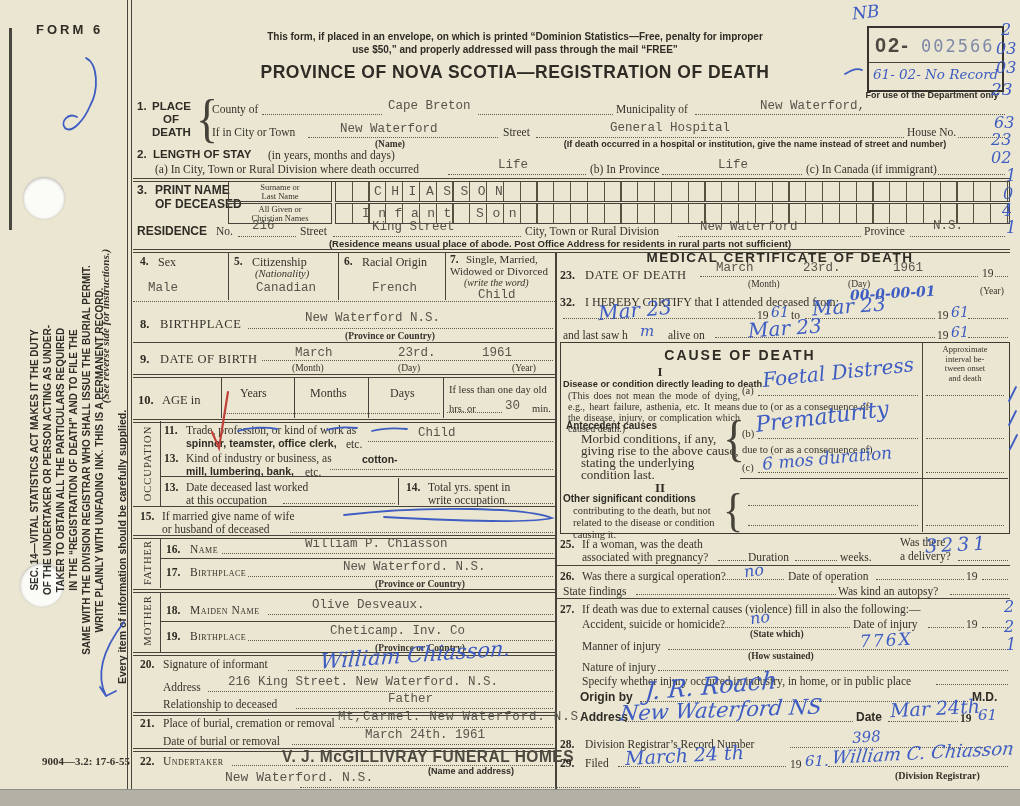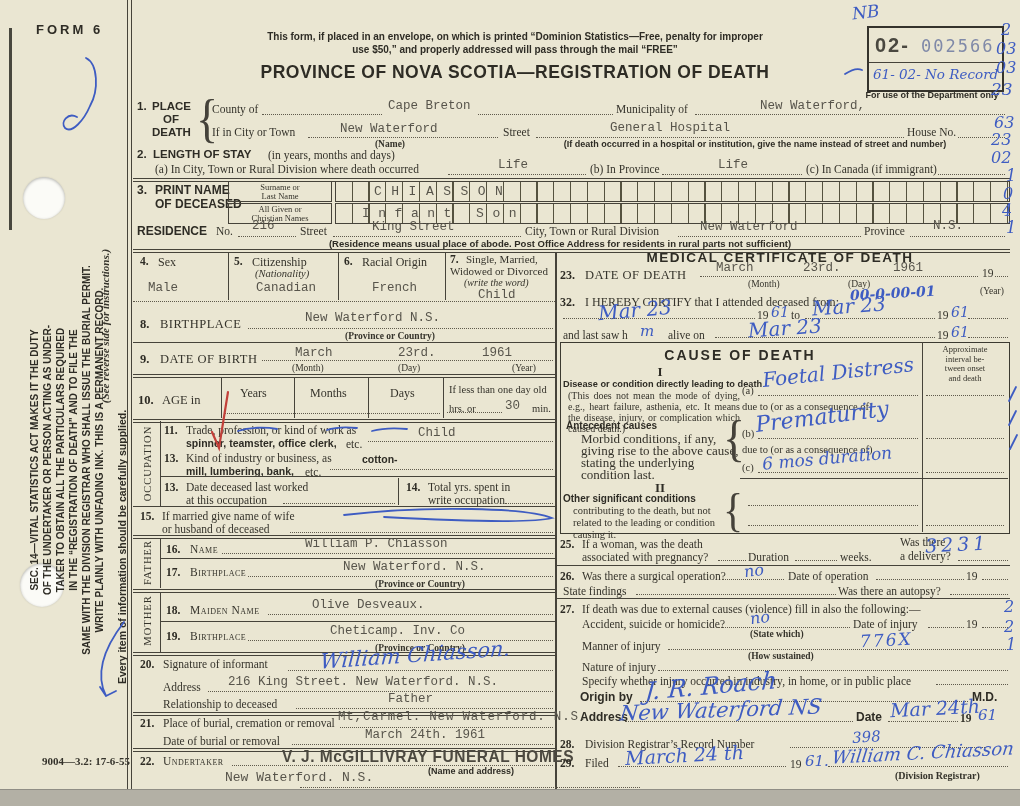--- a/index.html
+++ b/index.html
@@ -334,21 +334,21 @@
 <span class="ab ser" style="left:742px;top:428px;font-size:10.5px">(b)</span>
 <span class="ab hw" style="left:755px;top:404px;font-size:22px;transform:rotate(-7deg)">Prematurity</span>
 <div class="ab dot" style="left:758px;top:438px;width:160px"></div>
 <span class="ab ser" style="left:742px;top:444px;font-size:10.5px">due to (or as a consequence of)</span>
 <span class="ab ser" style="left:742px;top:462px;font-size:10.5px">(c)</span>
 <span class="ab hw" style="left:762px;top:448px;font-size:17px;transform:rotate(-5deg)">6 mos duration</span>
 <div class="ab dot" style="left:758px;top:472px;width:160px"></div>
 <div class="ab hr" style="left:740px;top:478px;width:268px;height:1px"></div>
 <div class="ab bld ctr" style="left:648px;top:480px;width:24px;font-size:13px;font-family:'Liberation Serif',serif">II</div>
 <div class="ab bld" style="left:563px;top:493px;font-size:10px">Other significant conditions</div>
-<div class="ab" style="left:573px;top:505px;width:168px;font-size:10.5px;line-height:12px;color:#35332b;white-space:normal;font-family:'Liberation Serif',serif">contributing to the death, but not related to the leading or condition causing it.</div>
+<div class="ab" style="left:573px;top:505px;width:168px;font-size:10.5px;line-height:12px;color:#35332b;white-space:normal;font-family:'Liberation Serif',serif">contributing to the death, but not related to the disease or condition causing it.</div>
 <div class="ab" style="left:723px;top:487px;font-size:42px;color:#45423a;transform:scaleY(1.1);font-family:'Liberation Serif',serif">{</div>
 <div class="ab dot" style="left:748px;top:505px;width:170px"></div>
 <div class="ab dot" style="left:748px;top:525px;width:170px"></div>
 <div class="ab dot" style="left:926px;top:395px;width:78px"></div>
 <div class="ab dot" style="left:926px;top:438px;width:78px"></div>
 <div class="ab dot" style="left:926px;top:472px;width:78px"></div>
 <div class="ab dot" style="left:926px;top:525px;width:78px"></div>
 
 <span class="ab num" style="left:560px;top:538px">25.</span>
 <span class="ab ser" style="left:582px;top:538px">If a woman, was the death</span>
@@ -366,21 +366,21 @@
 <span class="ab num" style="left:560px;top:570px">26.</span>
 <span class="ab ser" style="left:582px;top:570px">Was there a surgical operation?</span>
 <span class="ab hw" style="left:744px;top:561px;font-size:16px;transform:rotate(-8deg)">no</span>
 <div class="ab dot" style="left:722px;top:579px;width:62px"></div>
 <span class="ab ser" style="left:788px;top:570px">Date of operation</span>
 <div class="ab dot" style="left:876px;top:579px;width:88px"></div>
 <span class="ab ser" style="left:966px;top:570px">19</span>
 <div class="ab dot" style="left:982px;top:579px;width:26px"></div>
 <span class="ab ser" style="left:563px;top:585px">State findings</span>
 <div class="ab dot" style="left:636px;top:594px;width:200px"></div>
-<span class="ab ser" style="left:838px;top:585px">Was there an autopsy?</span>
+<span class="ab ser" style="left:838px;top:585px">Was kind an autopsy?</span>
 <div class="ab dot" style="left:950px;top:594px;width:58px"></div>
 <div class="ab hr" style="left:557px;top:598px;width:453px"></div>
 
 <span class="ab num" style="left:560px;top:603px">27.</span>
 <span class="ab ser" style="left:582px;top:603px">If death was due to external causes (violence) fill in also the following:—</span>
 <span class="ab ser" style="left:582px;top:618px">Accident, suicide or homicide?</span>
 <span class="ab hw" style="left:750px;top:608px;font-size:16px;transform:rotate(-8deg)">no</span>
 <div class="ab dot" style="left:718px;top:627px;width:132px"></div>
 <span class="ab ser sml" style="left:750px;top:629px;font-weight:700">(State which)</span>
 <span class="ab ser" style="left:853px;top:618px">Date of injury</span>

